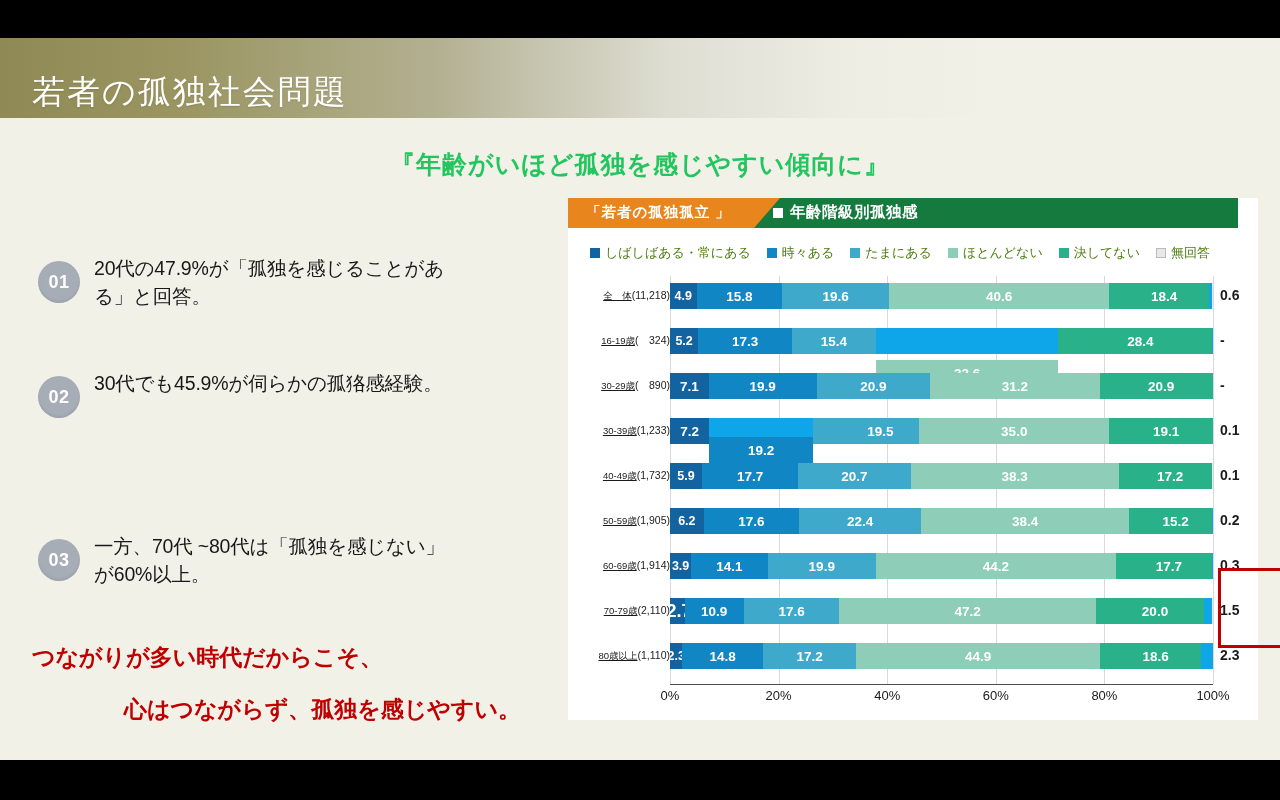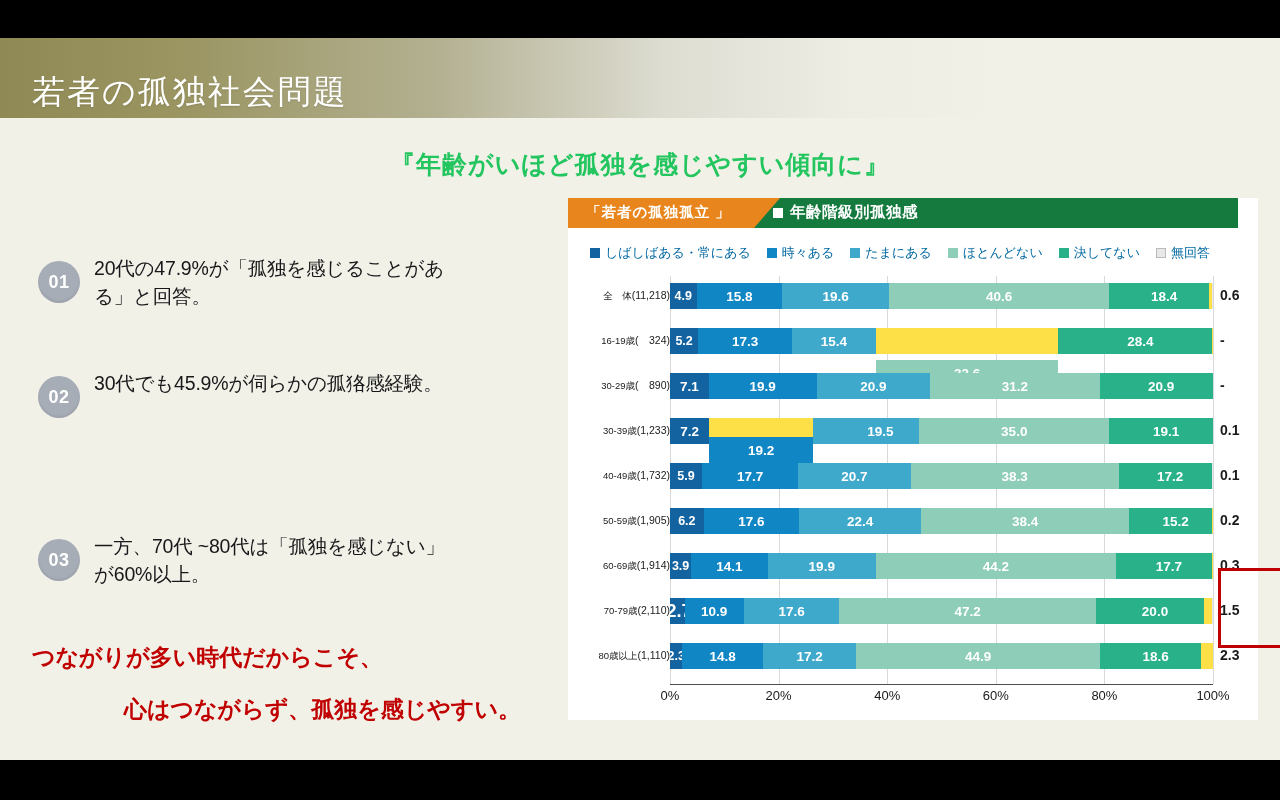--- a/index.html
+++ b/index.html
@@ -74,40 +74,40 @@
   .banner-green-label {
     position:absolute; left:205px; top:4px; color:#ffffff; font-size:15.5px; font-weight:bold;
     letter-spacing:0.5px; display:flex; align-items:center; gap:7px;
   }
   .banner-sq { display:inline-block; width:10px; height:10px; background:#ffffff; }
 
   
   .legend {
     position:absolute; left:22px; top:46px; width:646px;
     display:flex; align-items:center; justify-content:flex-start; gap:16px;
-    font-size:13px; color:#0369a1;
+    font-size:13px; color:#4d7c0f;
   }
   .legend-item { display:flex; align-items:center; gap:5px; white-space:nowrap; }
   .legend-sq { width:10px; height:10px; display:inline-block; }
 
   
   .plot { position:absolute; left:0; top:78px; width:690px; height:440px; }
   .rows { position:absolute; left:0; top:0; width:690px; }
 
   .row { position:relative; height:45px; }
   .row-label {
     position:absolute; left:0; top:12px; width:102px; text-align:right;
     font-size:12.5px; color:#1a1a1a; white-space:nowrap;
   }
   .row-label .lbl-n { font-size:10.5px; }
-  .row-label .lbl-age { font-size:9.5px; }
+  .row-label .lbl-age { font-size:9.5px;text-decoration:underline; }
 
   .track {
     position:absolute; left:102px; top:7px; width:543px; height:26px;
-    background:#fde047;
+    background:#0ea5e9;
   }
   .seg {
     position:absolute; top:0; height:26px; display:flex; align-items:center; justify-content:center;
     color:#ffffff; font-size:13.5px; font-weight:bold; overflow:hidden;
   }
   .seg.s0 { background:#1263a0; }
   .seg.s1 { background:#1186c4; }
   .seg.s2 { background:#3fa9cc; }
   .seg.s3 { background:#8ecdb8; }
   .seg.s4 { background:#29b189;padding-left:10px; }

